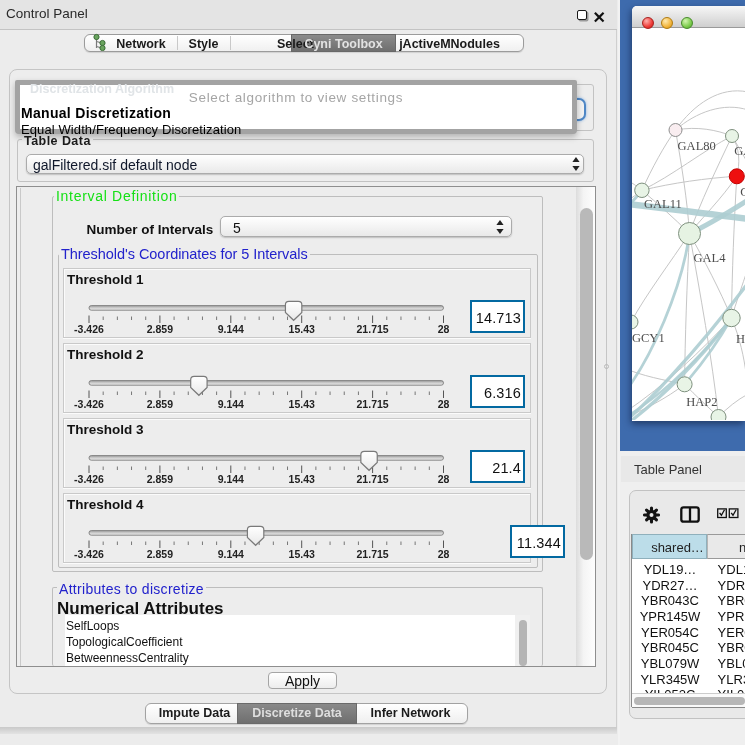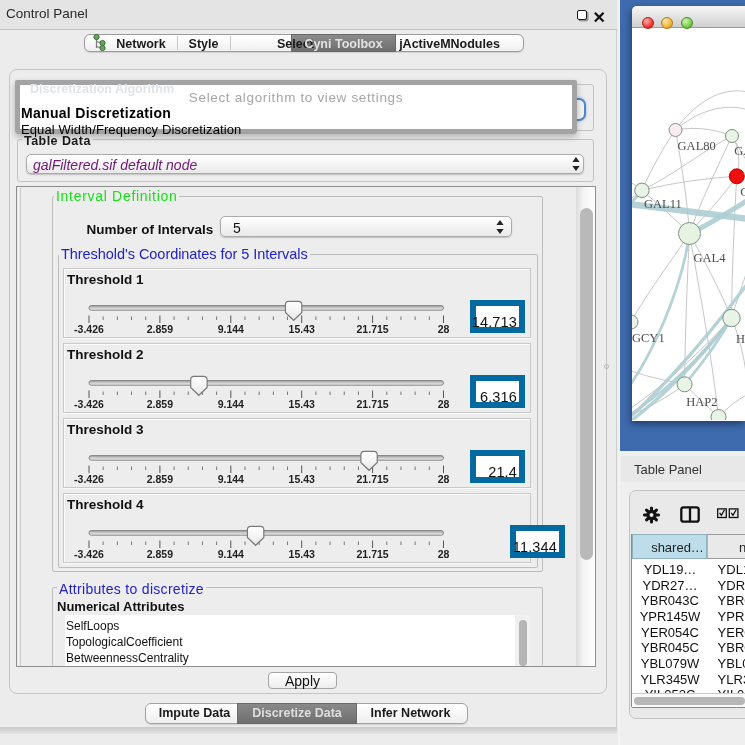--- a/index.html
+++ b/index.html
@@ -2,21 +2,21 @@
 <html><head>
 <meta charset="utf-8">
 <style>
   * { margin:0; padding:0; box-sizing:border-box; }
   html,body { width:745px; height:745px; overflow:hidden; }
   body { font-family:"Liberation Sans", sans-serif; background:#ececec; position:relative; }
   .abs { position:absolute; }
   .combo { background:linear-gradient(#ffffff,#e9e9e9); border:1px solid #ababab; border-radius:5px; box-shadow:0 1px 1.5px rgba(0,0,0,0.2); }
   .light { position:absolute; top:11px; width:12px; height:12px; border-radius:50%; }
   .tbox { width:468px; height:70px; border:1px solid #c9c9c9; box-shadow:inset 1px 1px 0 #fbfbfb, 0 1px 0 #fbfbfb; background:#ededed; }
-  .vbox { width:55px; height:33px; background:#fff; border:6px solid #0369a1; }
+  .vbox { width:55px; height:33px; background:#fff; border:2px solid #0369a1; }
   .vbox span { position:absolute; right:2px; top:8.5px; font-size:14.5px; color:#111; line-height:1; letter-spacing:0.15px; }
   .lbl { color:#111; line-height:1.15; }
   .tabt { top:37.5px; text-align:center; font-size:12.5px; font-weight:bold; color:#1a1a1a; line-height:1.1; }
   .seg { text-align:center; font-size:12.5px; font-weight:bold; color:#1a1a1a; line-height:1.1; }
   .cell { font-size:13px; color:#111; line-height:1.05; }
 </style>
 </head>
 <body>
 
 
@@ -48,21 +48,21 @@
 <div class="abs" style="left:9px;top:69px;width:598px;height:625px;background:#ededed;border:1px solid #c5c5c5;border-radius:8px;"></div>
 
 
 <div class="abs" style="left:16.5px;top:84px;width:577px;height:47px;border:1px solid #c2c2c2;border-radius:3px;"></div>
 <div class="abs" style="left:558px;top:97.5px;width:28px;height:23px;border:2.5px solid #4f87c5;border-radius:7px;background:#f2f2f2;box-shadow:0 0 3px #8ab4e4;"></div>
 
 
 <div class="abs" style="left:16.5px;top:138.5px;width:577px;height:43px;border:1px solid #c2c2c2;border-radius:3px;"></div>
 <div class="abs" style="left:22px;top:134.5px;font-size:12.5px;font-weight:bold;color:#1c1c1c;background:#ededed;padding:0 2px;line-height:1.1;letter-spacing:0.45px;">Table Data</div>
 <div class="abs combo" style="left:26px;top:153.5px;width:558px;height:20.5px;"></div>
-<div class="abs" style="left:33px;top:157.5px;font-size:14px;color:#701a75;line-height:1.05;font-style:italic;">galFiltered.sif default node</div>
+<div class="abs" style="left:33px;top:157.5px;font-size:14px;color:#0f172a;line-height:1.05;">galFiltered.sif default node</div>
 <svg class="abs" style="left:571px;top:156px;" width="10" height="16" viewBox="0 0 10 16">
     <path d="M 5,1 L 8.6,6 L 1.4,6 Z" fill="#222"></path>
     <path d="M 5,15 L 8.6,10 L 1.4,10 Z" fill="#222"></path>
   </svg>
 
 
 <div class="abs" style="left:15.5px;top:185.5px;width:580.5px;height:481.5px;border:1px solid #8e8e8e;background:#ededed;"></div>
 <div class="abs" style="left:19.5px;top:188px;width:1px;height:478px;background:#c9c9c9;"></div>
 <div class="abs" style="left:576px;top:187px;width:19px;height:479px;background:linear-gradient(90deg,#dcdcdc,#f4f4f4 40%,#fdfdfd);"></div>
 <div class="abs" style="left:580px;top:208px;width:13px;height:352px;background:#b9b9b9;border-radius:7px;"></div>
@@ -252,21 +252,21 @@
     <g transform="translate(192.61,0)">
       <path d="M -8.2,36.8 L -8.2,44.5 L 0,52.3 L 8.2,44.5 L 8.2,36.8 Q 8.2,33.4 4.8,33.4 L -4.8,33.4 Q -8.2,33.4 -8.2,36.8 Z" fill="url(#thumbg)" stroke="#7a7a7a" stroke-width="1.2"></path>
     </g>
   </svg><div class="abs vbox" style="left:470px;top:525.0px;margin-left:40px;">
     <span>11.344</span>
   </div>
 
 
 <div class="abs" style="left:52px;top:587px;width:491px;height:79px;border:1px solid #bdbdbd;border-radius:2px;border-bottom:none;"></div>
 <div class="abs" style="left:57px;top:582px;font-size:14px;color:#2222cc;background:#ededed;padding:0 2px;line-height:1.1;letter-spacing:0.3px;">Attributes to discretize</div>
-<div class="abs" style="left:57px;top:600px;font-size:13px;font-weight:bold;color:#111;line-height:1.1;">Numerical Attributes</div>
+<div class="abs" style="left:57px;top:600px;font-size:17px;font-weight:bold;color:#111;line-height:1.1;">Numerical Attributes</div>
 <div class="abs" style="left:65px;top:614.5px;width:450px;height:51px;background:#fff;overflow:hidden;">
   <div style="padding:3px 0 0 1px;font-size:12px;color:#111;line-height:16.35px;">SelfLoops<br>TopologicalCoefficient<br>BetweennessCentrality</div>
 </div>
 <div class="abs" style="left:515px;top:614.5px;width:15px;height:51px;background:#f0f0f0;"></div>
 <div class="abs" style="left:519px;top:620px;width:8px;height:46px;background:#b5b5b5;border-radius:4px;"></div>
 <div class="abs" style="left:16px;top:666px;width:580px;height:1px;background:#8e8e8e;"></div>
 
 
 <div class="abs" style="left:268px;top:672px;width:69px;height:17px;border:1px solid #a5a5a5;border-radius:4px;background:linear-gradient(#ffffff,#ededed);"></div>
 <div class="abs" style="left:268px;top:674px;width:69px;text-align:center;font-size:14px;color:#111;line-height:1.05;">Apply</div>

